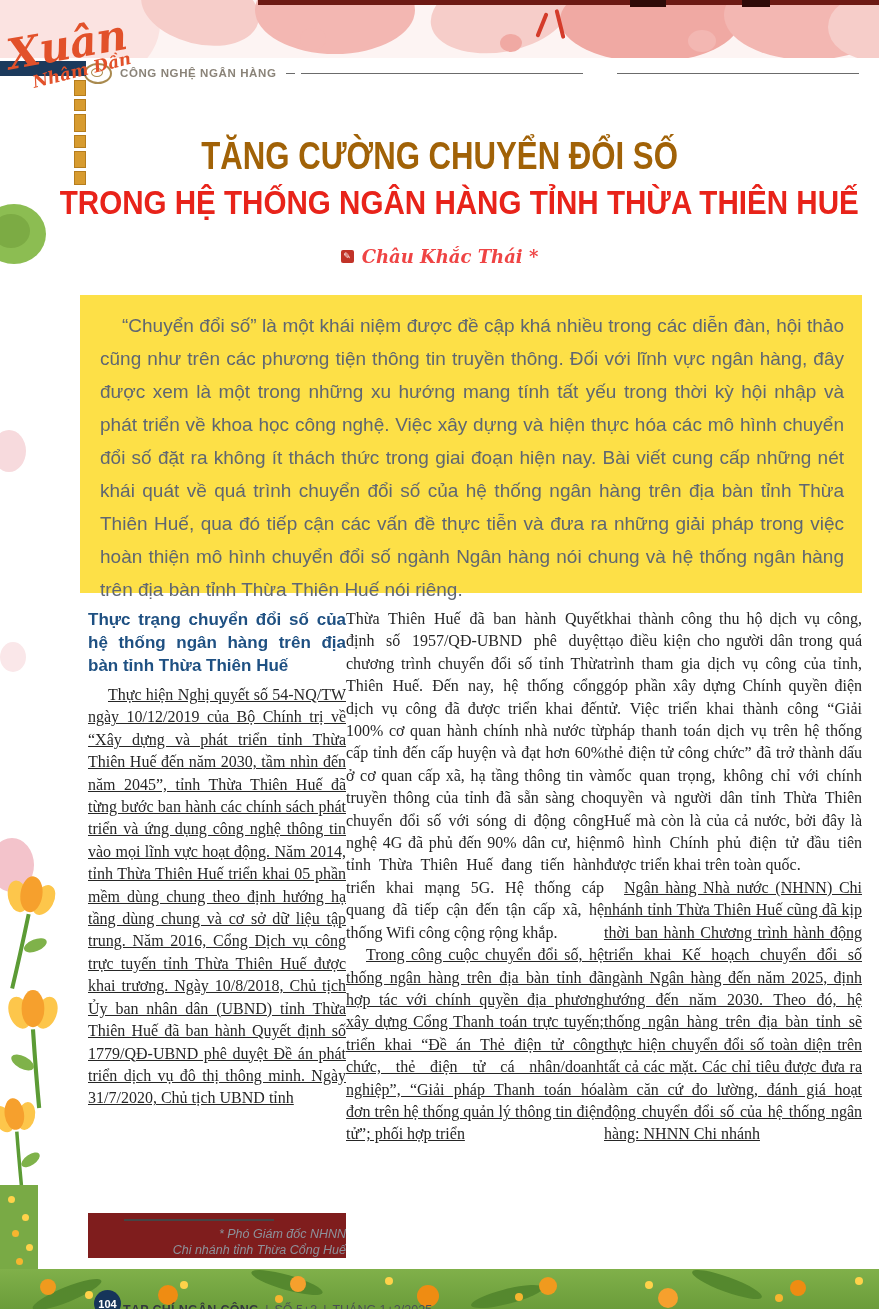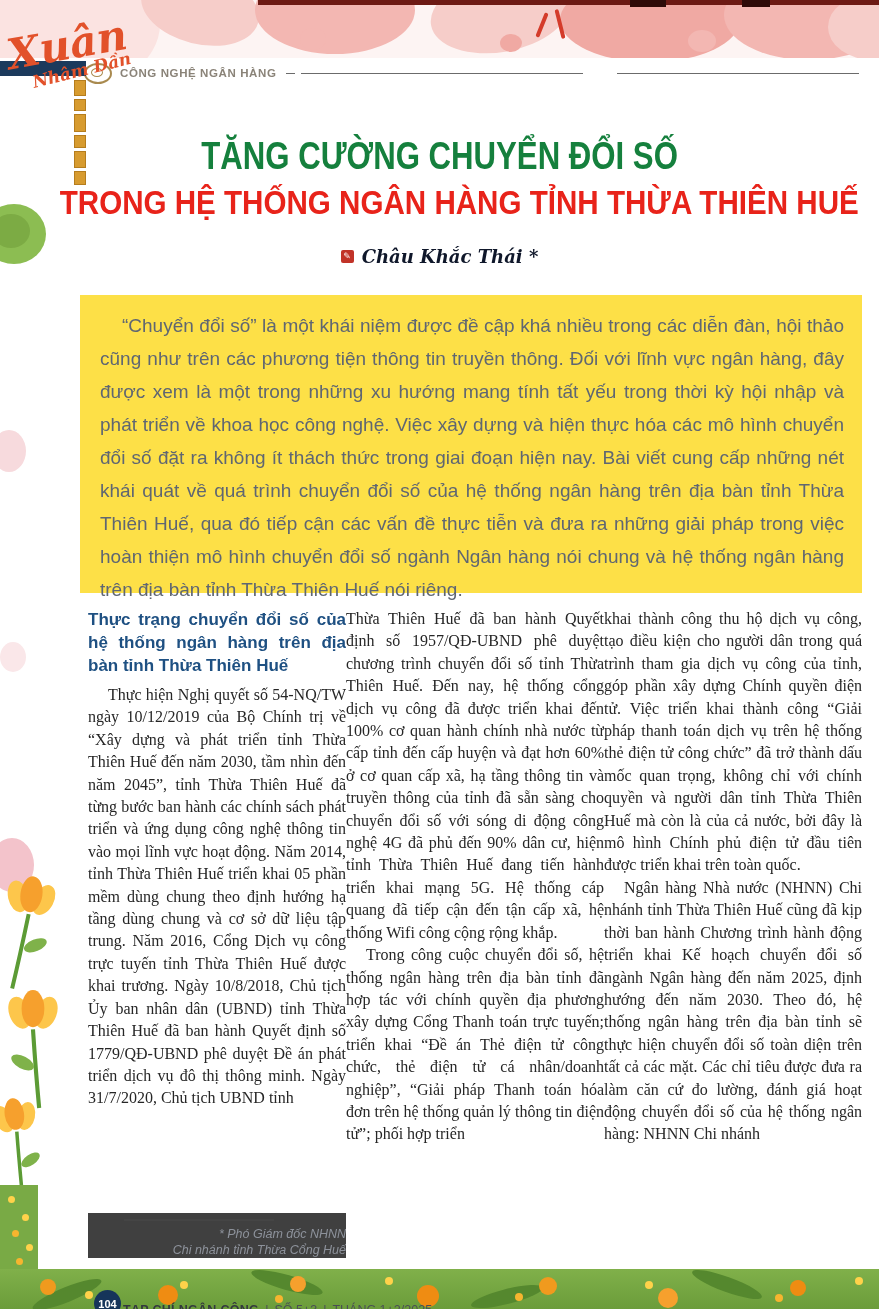--- a/index.html
+++ b/index.html
@@ -38,37 +38,37 @@
   .header-row{position:absolute;left:84px;top:62px;right:20px;height:22px;display:flex;align-items:center;z-index:3;}
   .logo-oval{width:24px;height:17px;border:2px solid #a98a4f;border-radius:50%;position:relative;flex:0 0 auto;background:#fff;}
   .logo-oval:after{content:"";position:absolute;left:5px;top:3px;width:10px;height:7px;border:1px solid #a98a4f;border-radius:50%;}
   .section-label{margin-left:8px;font-size:11.5px;font-weight:bold;letter-spacing:.6px;color:#8a8378;white-space:nowrap;}
   .rule-seg{border-top:1.6px solid #6b6b6b;height:0;}
   .rs-dash{flex:0 0 9px;margin-left:10px;}
   .rs-long{flex:1 1 auto;margin-left:6px;}
   .rs-gap{flex:0 0 34px;}
   .rs-end{flex:0 0 242px;}
   
-  .title1{position:absolute;left:0;top:134px;width:879px;text-align:center;color:#15803d;font-weight:bold;font-size:38px;line-height:44px;white-space:nowrap;}
+  .title1{position:absolute;left:0;top:134px;width:879px;text-align:center;color:#a16207;font-weight:bold;font-size:38px;line-height:44px;white-space:nowrap;}
   .title1 span{display:inline-block;transform:scaleX(.82);transform-origin:center;}
   .title2{position:absolute;left:0;top:180px;width:879px;text-align:center;color:#e8231a;font-weight:bold;font-size:34px;line-height:44px;white-space:nowrap;}
   .title2 span{display:inline-block;transform:scaleX(.87);transform-origin:center;}
   .author-line{position:absolute;left:0;top:246px;width:879px;display:flex;justify-content:center;align-items:center;gap:8px;}
   .pen-icon{width:13px;height:13px;background:#c13328;border-radius:2px;color:#fff;font-size:9px;line-height:13px;text-align:center;}
-  .author-name{font-family:"DejaVu Serif",serif;font-style:italic;font-weight:bold;font-size:18px;color:#0f172a;}
+  .author-name{font-family:"DejaVu Serif",serif;font-style:italic;font-weight:bold;font-size:18px;color:#ef4444;}
   
   .abstract-box{position:absolute;left:80px;top:295px;width:782px;height:298px;background:#fde047;box-sizing:border-box;padding:14px 18px 0 20px;}
   .abstract-text{font-size:19px;line-height:33px;color:#5f6672;text-align:justify;text-indent:22px;}
   
   .columns{position:absolute;left:88px;top:608px;width:774px;height:652px;display:flex;}
   .col{flex:1 1 0;height:100%;overflow:hidden;font-family:"Liberation Serif",serif;font-size:16px;line-height:22.4px;color:#262626;text-align:justify;position:relative;}
   .col-heading{font-family:"Liberation Sans",sans-serif;font-weight:bold;font-size:17px;line-height:23px;color:#1e5082;text-align:justify;margin:0 0 7px 0;}
   .col p{margin:0;}
-  .indent{text-indent:20px;}
-  .footnote{position:absolute;bottom:2px;left:0;right:0;background:#404040;padding-top:6px;z-index:2;}
+  .indent{text-indent:20px;text-decoration:underline;}
+  .footnote{position:absolute;bottom:2px;left:0;right:0;background:#7f1d1d;padding-top:6px;z-index:2;}
   .fn-rule{border-top:2px solid #454545;width:58%;margin:0 28% 5px 14%;}
   .fn-line{font-family:"Liberation Sans",sans-serif;font-style:italic;font-size:12.5px;line-height:16px;color:#8d929b;text-align:right;}
   
   .footer-bar{position:absolute;left:94px;top:1290px;display:flex;align-items:flex-end;gap:2px;z-index:3;}
   .page-badge{width:27px;height:27px;border-radius:50%;background:#16355a;color:#fff;font-size:11px;font-weight:bold;display:flex;align-items:center;justify-content:center;}
   .footer-text{font-size:12.5px;color:#4a4f55;display:flex;align-items:center;gap:6px;white-space:nowrap;}
   .footer-text .jn{font-weight:bold;color:#33383e;letter-spacing:.3px;}
 </style>
 </head>
 <body>

